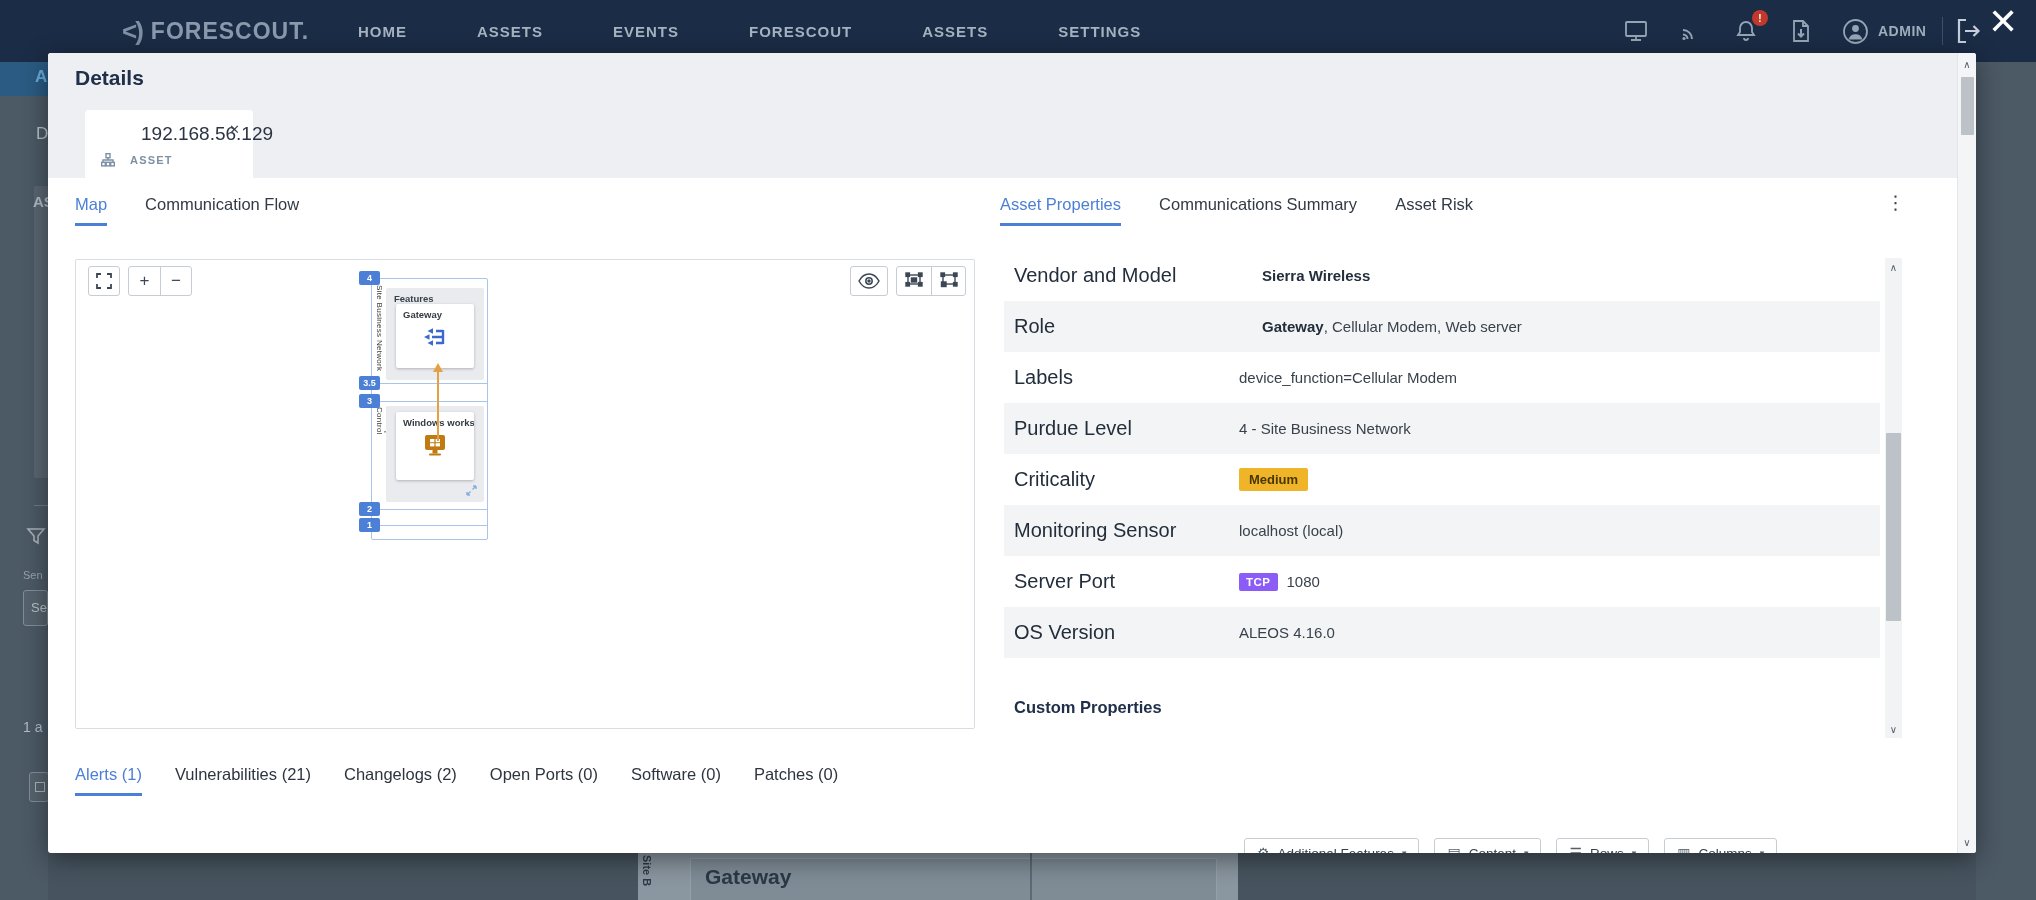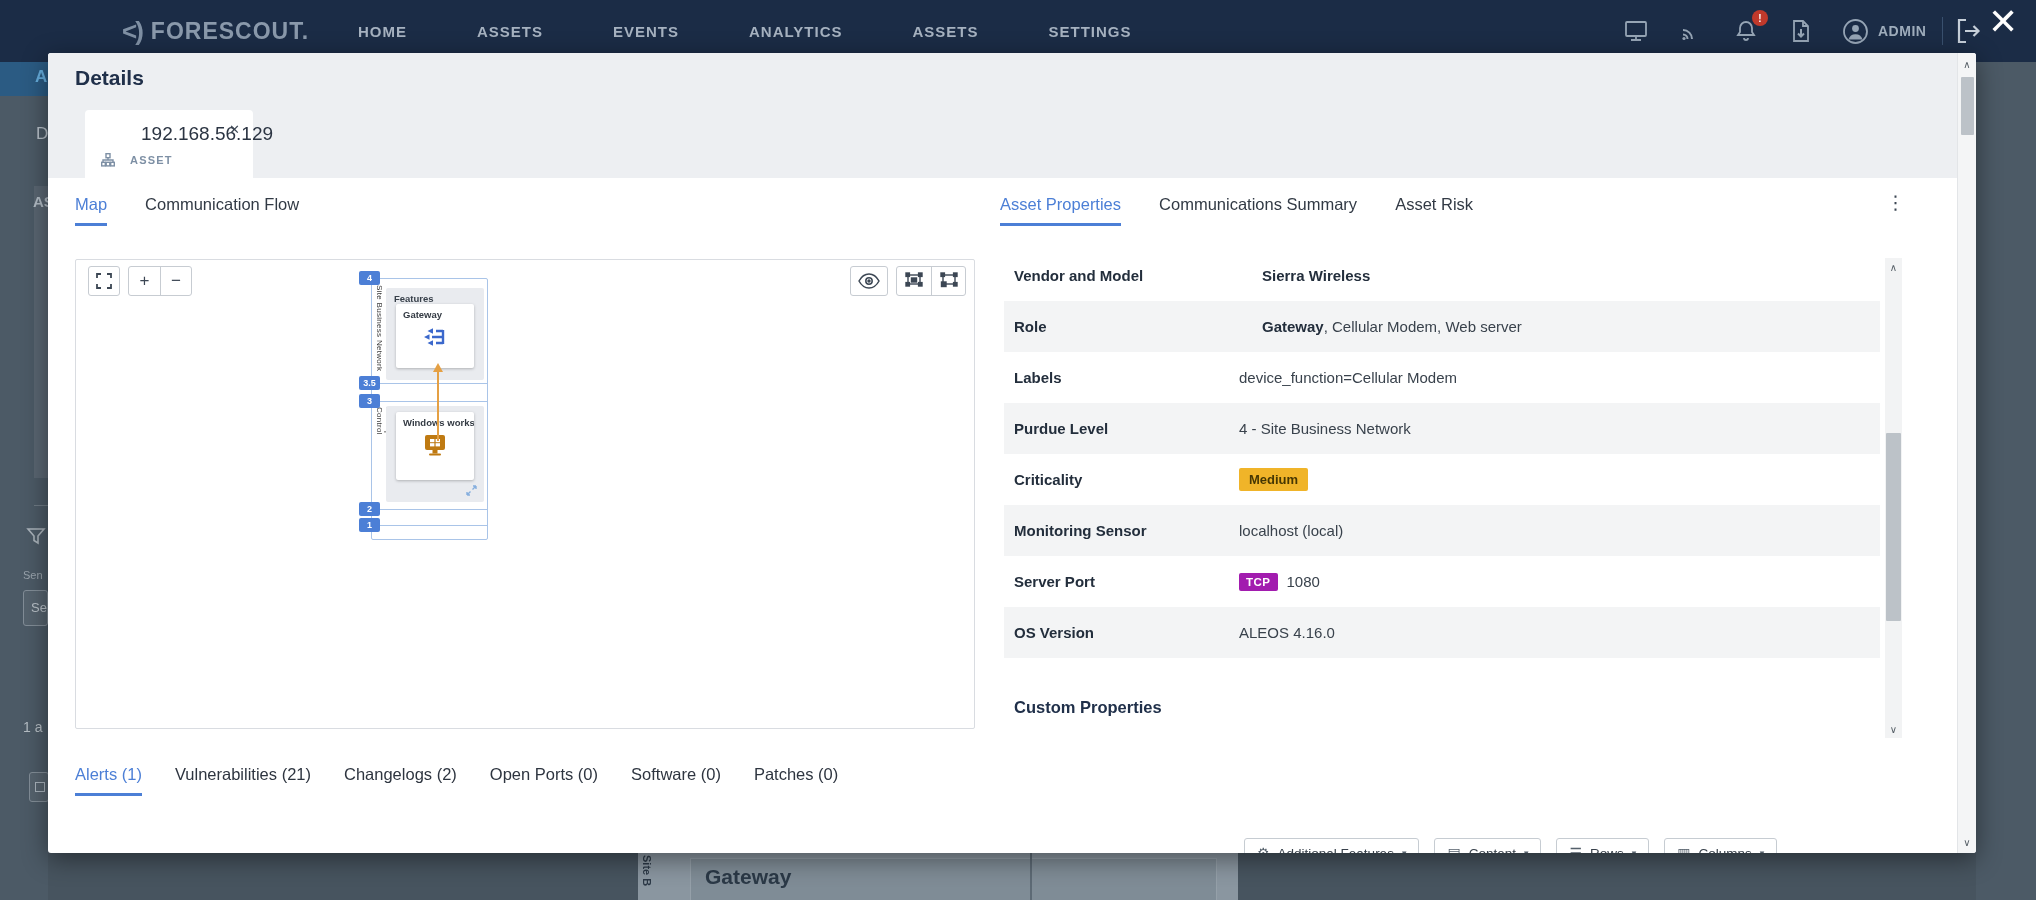--- a/index.html
+++ b/index.html
@@ -81,25 +81,25 @@
   .map-node-label { padding:5px 0 0 7px; font-size:9.5px; font-weight:700; color:#333a43; white-space:nowrap; overflow:hidden; }
   .node-icon-wrap { display:flex; justify-content:center; margin-top:6px; }
   #connector-line { position:absolute; left:361px; top:112px; width:2px; height:69px; background:#e5a044; z-index:2; }
   #connector-arrow { position:absolute; left:357px; top:103px; width:0; height:0; border-left:5px solid transparent; border-right:5px solid transparent; border-bottom:9px solid #e5a044; z-index:2; }
   #expand-ic { position:absolute; left:390px; top:225px; }
 
   
   #prop-table { position:absolute; left:956px; top:197px; width:876px; }
   .prow { height:51px; display:flex; align-items:center; padding-left:10px; }
   .prow.alt { background:#f3f4f5; }
-  .plabel { width:225px; font-size:15px; font-weight:700; color:#232e3c; flex:none; }
+  .plabel { width:225px; font-size:20px; font-weight:400; color:#232e3c; flex:none; }
   .pvalue { font-size:15px; color:#39424c; display:flex; align-items:center; }
   .pvalue b { font-weight:700; color:#232e3c;margin-left:23px; }
   .badge-medium { background:#f0b429; color:#463703; font-size:13px; font-weight:700; padding:4px 10px; border-radius:2px; }
-  .tag-tcp { background:#a21caf; color:#ffffff; font-size:11.5px; font-weight:700; letter-spacing:0.5px; padding:3px 7px; border-radius:2px; margin-right:9px; }
+  .tag-tcp { background:#8b5cf6; color:#ffffff; font-size:11.5px; font-weight:700; letter-spacing:0.5px; padding:3px 7px; border-radius:2px; margin-right:9px; }
   #custom-props { position:absolute; left:966px; top:645px; font-size:16.5px; font-weight:700; color:#20304a; }
 
   
   .sb { background:#f2f3f4; }
   .sb-arrow { position:absolute; left:0; width:100%; height:18px; display:flex; align-items:center; justify-content:center; font-size:10px; color:#555e66; cursor:pointer; }
   .sb-thumb { position:absolute; background:#bcc2c8; border-radius:1px; cursor:pointer; }
   #table-sb { position:absolute; left:1837px; top:205px; width:17px; height:480px; }
   #table-sb .up { top:0; } #table-sb .down { bottom:0; }
   #table-sb .sb-thumb { left:1px; width:15px; top:175px; height:188px; }
   #modal-sb { position:absolute; right:0; top:0; width:19px; height:800px; background:#f4f5f6; border-left:1px solid #e3e5e8; }
@@ -146,21 +146,21 @@
 
 <div id="navbar">
   <div class="logo">
     <span class="logo-mark">&lt;)</span>
     <span class="logo-text">FORESCOUT.</span>
   </div>
   <div class="nav-menu">
     <span class="nav-item">HOME</span>
     <span class="nav-item">ASSETS</span>
     <span class="nav-item">EVENTS</span>
-    <span class="nav-item">ANALYTICS</span>
+    <span class="nav-item">FORESCOUT</span>
     <span class="nav-item">ASSETS</span>
     <span class="nav-item">SETTINGS</span>
   </div>
   <div class="nav-icons">
     <span class="nav-ic">
       <svg width="26" height="26" viewBox="0 0 26 26" fill="none" stroke="#96a5b5" stroke-width="1.8">
           <rect x="3" y="4" width="20" height="14" rx="1"></rect>
           <path d="M13 18 v4 M8 22 h10"></path>
         </svg>
     </span>

